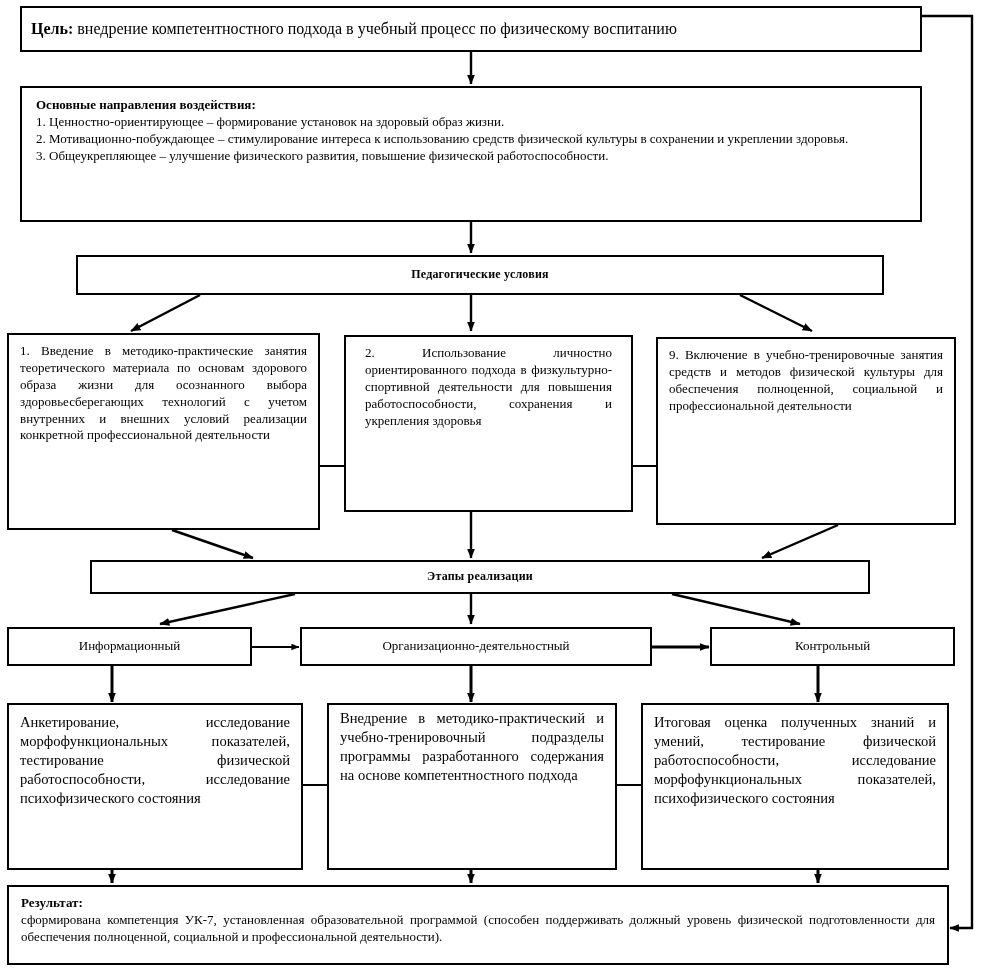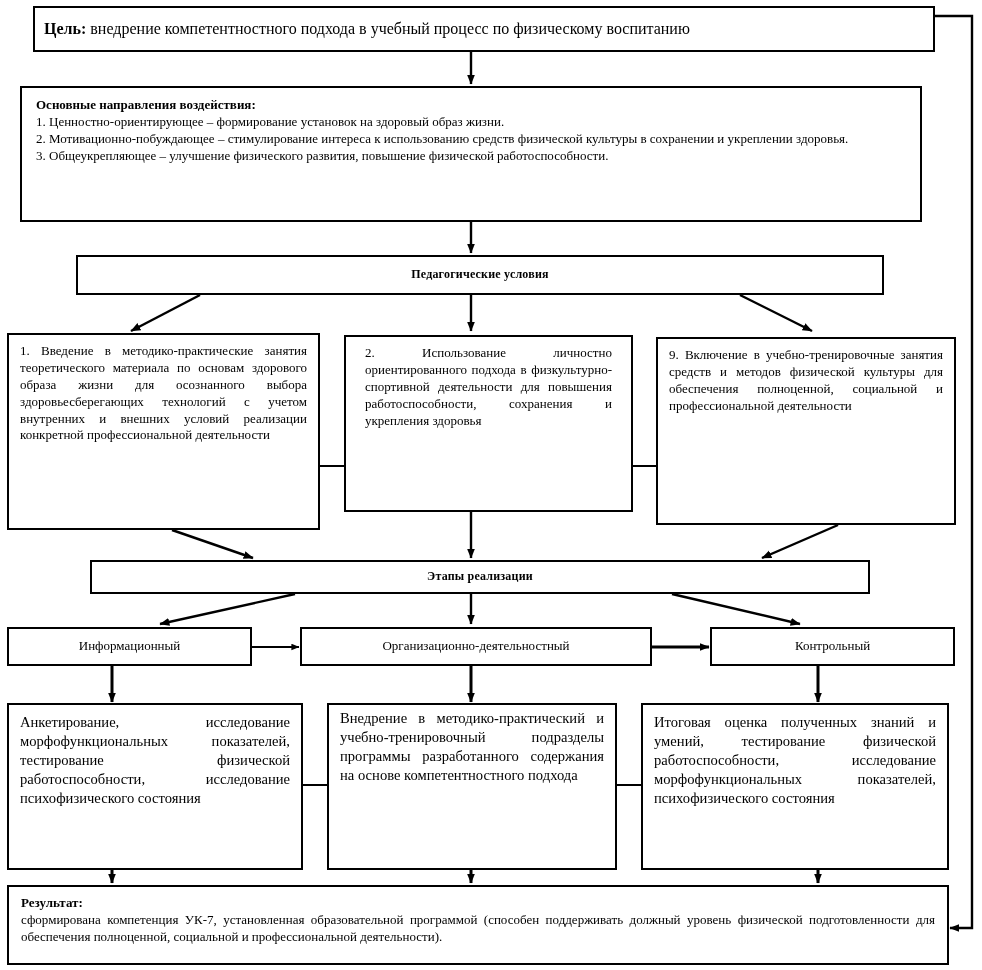--- a/index.html
+++ b/index.html
@@ -18,21 +18,21 @@
     padding:5px 9px;
     line-height:1.30;
   }
   .center{display:flex;align-items:center;justify-content:center;text-align:center;}
   .just{text-align:justify;text-justify:inter-word;}
   .just > span{display:block;}
   .hdr{font-weight:bold;font-size:12px;letter-spacing:.2px;}
   .lead{font-weight:bold;}
   .fs15{font-size:13px;}
   .fs14{font-size:14.6px;}
-  .fs16{font-size:16px;margin-left:13px;}
+  .fs16{font-size:16px;}
 </style>
 </head>
 <body>
 
 <div id="canvas">
 
   <svg class="svg-layer" viewBox="0 0 982 970">
     <defs>
       <marker id="ah" markerWidth="11" markerHeight="11" refX="9.4" refY="4" orient="auto" markerUnits="userSpaceOnUse">
         <path d="M0,0 L10,4 L0,8 z" fill="#000"></path>

